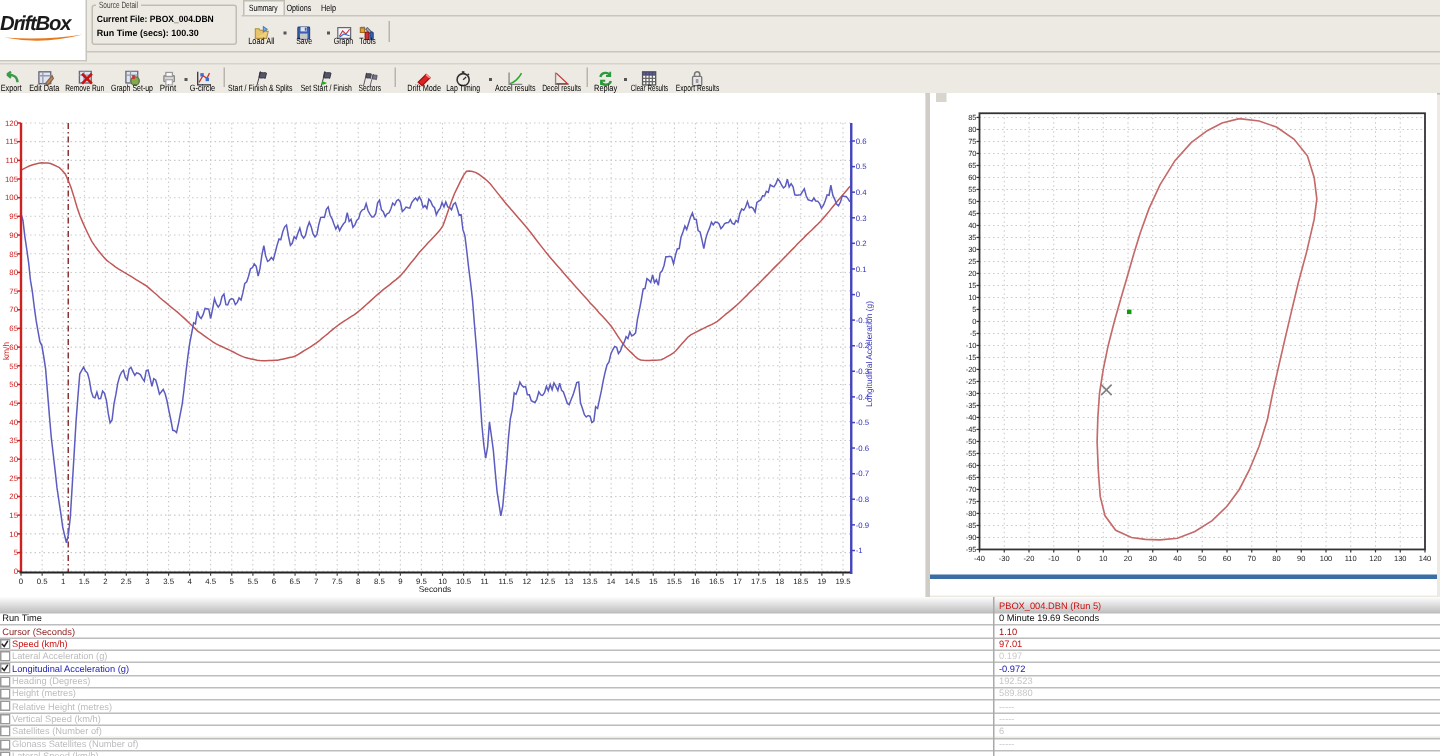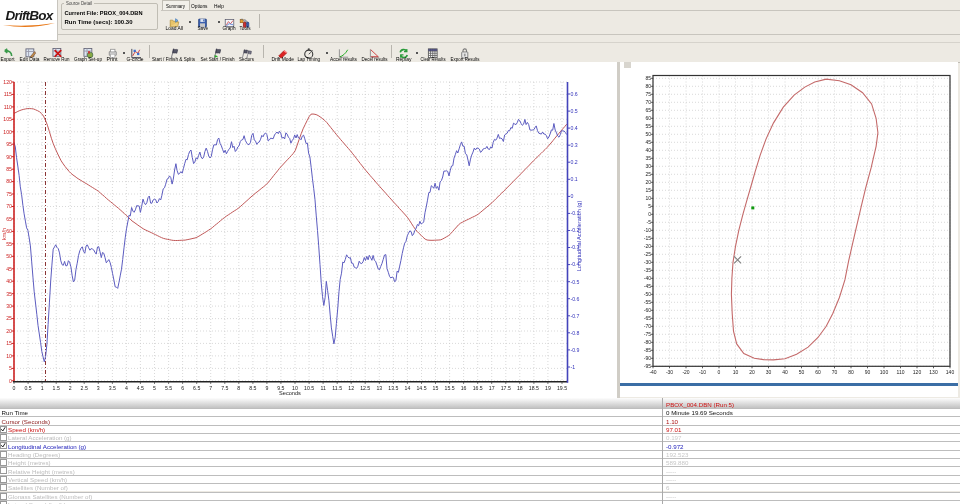--- a/index.html
+++ b/index.html
@@ -3,21 +3,21 @@
 * {margin:0;padding:0;box-sizing:border-box}
 body {width:960px;height:504px;position:relative;overflow:hidden;background:#edeae3;font-family:"Liberation Sans",sans-serif}
 .trow {position:absolute;font-size:6.2px;white-space:nowrap}
 </style></head>
 <body>
 <div style="position:absolute;left:161px;top:10px;width:799px;height:1px;background:#c8c5be"></div>
 <div style="position:absolute;left:0;top:33.5px;width:960px;height:1px;background:#c8c5be"></div>
 <div style="position:absolute;left:0;top:41.5px;width:960px;height:1px;background:#d6d3cc"></div>
 <div style="position:absolute;left:0;top:61.5px;width:960px;height:1px;background:#c0bdb6"></div>
 <div style="position:absolute;left:0;top:0;width:58px;height:41px;background:#fff;border-right:1px solid #c8c5be;border-bottom:1px solid #c8c5be">
-  <div style="position:absolute;left:0px;top:8px;width:58px;text-align:center;font-size:13.5px;font-weight:bold;font-style:italic;letter-spacing:-0.8px;color:#1a1a1a">DriftBox</div>
+  <div style="position:absolute;left:0px;top:8px;width:58px;font-size:13.5px;font-weight:bold;font-style:italic;letter-spacing:-0.8px;color:#1a1a1a">DriftBox</div>
   <svg width="56" height="8" style="position:absolute;left:1px;top:21.5px">
       <path d="M2 3 Q28 8 54 1 Q30 5 2 3z" fill="#e87818"></path>
     </svg>
 </div>
 <div style="position:absolute;left:61px;top:3px;width:97px;height:27px;border:1px solid #c0bdb4;border-radius:2px"></div>
 <div style="position:absolute;left:64px;top:0px;width:30px;height:5px;background:#edeae3"></div>
 <div style="position:absolute;left:162px;top:0;width:28px;height:10px;border:1px solid #c0bdb4;border-bottom:none;background:#f2f0ea"></div>
 <div style="position:absolute;left:168.5px;top:13.5px"><svg width="11" height="10" viewBox="0 0 15 14">
       <path d="M1.5 12 L3 5.5 H13.5 L12 12z" fill="#f0d080" stroke="#b09040"></path>
       <path d="M1.5 12 L1.5 3 H5 L6 4.5 H11.5 V6" fill="#e8c46a" stroke="#b09040"></path>

